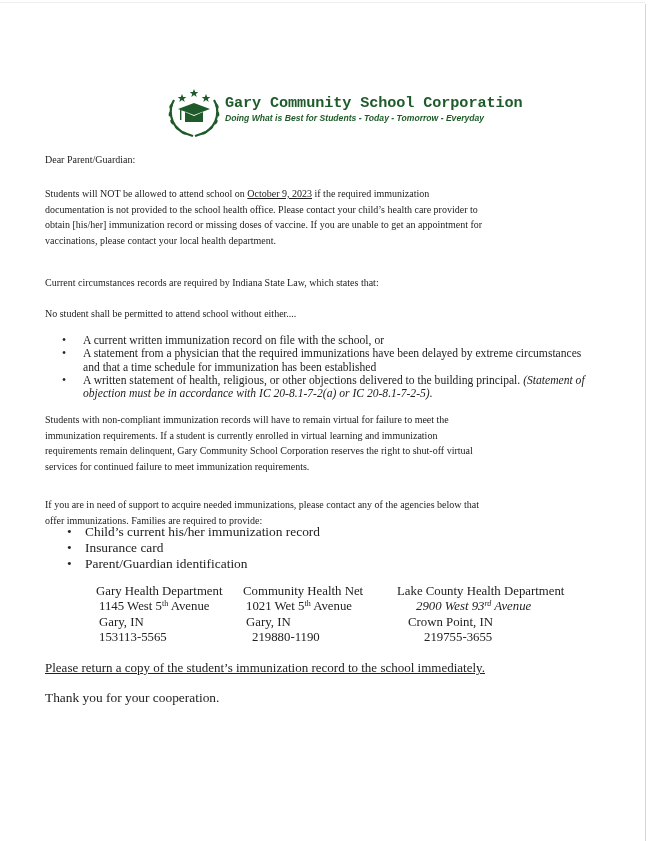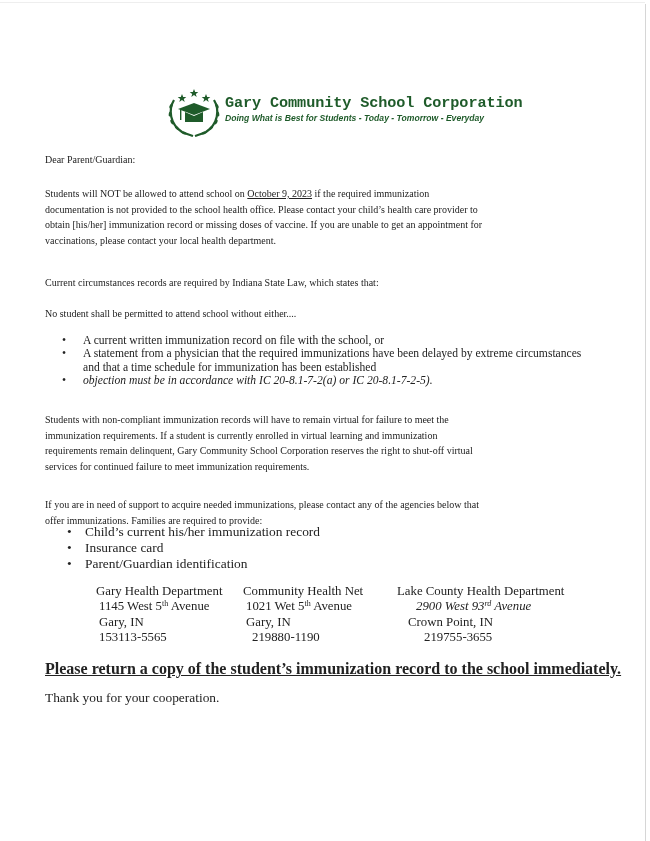--- a/index.html
+++ b/index.html
@@ -23,21 +23,21 @@
     .list-small li .bullet { position: absolute; left: 17px; top: 0; }
     .list-large { position: absolute; left: 45px; font-size: 13.4px; line-height: 16px; margin: 0; padding: 0; list-style: none; }
     .list-large li { position: relative; padding-left: 40px; white-space: nowrap; }
     .list-large li .bullet { position: absolute; left: 22px; top: 0; }
     .italic { font-style: italic; }
 
     .agency { position: absolute; font-size: 12.8px; line-height: 15.4px; white-space: nowrap; }
     .agency div { white-space: nowrap; }
     sup { font-size: 8px; line-height: 0; vertical-align: 4px; }
 
-    .notice { position: absolute; left: 45px; top: 660px; font-size: 16px; font-weight: bold; text-decoration: underline; white-space: nowrap; }
+    .notice { position: absolute; left: 45px; top: 660px; font-size: 13px; font-weight: normal; text-decoration: underline; white-space: nowrap; }
     .closing { position: absolute; left: 45px; top: 690px; font-size: 13.4px; white-space: nowrap; }
   </style>
 </head>
 <body>
 
 <div class="top-edge"></div>
 <div class="page-edge"></div>
 
 <div class="letterhead">
   <svg class="logo" viewBox="0 0 56 56">
@@ -92,20 +92,21 @@
     <span class="bullet">•</span>
     <span>A current written immunization record on file with the school, or</span>
   </li>
   <li>
     <span class="bullet">•</span>
     <div>A statement from a physician that the required immunizations have been delayed by extreme circumstances</div>
     <div>and that a time schedule for immunization has been established</div>
   </li>
   <li>
     <span class="bullet">•</span>
+    <div><span>A written statement of health, religious, or other objections delivered to the building principal. </span><span class="italic">(Statement of</span></div>
     <div class="italic">objection must be in accordance with IC 20-8.1-7-2(a) or IC 20-8.1-7-2-5).</div>
   </li>
 </ul>
 
 <div class="text" style="top:412px;">
   <div>Students with non-compliant immunization records will have to remain virtual for failure to meet the</div>
   <div>immunization requirements. If a student is currently enrolled in virtual learning and immunization</div>
   <div>requirements remain delinquent, Gary Community School Corporation reserves the right to shut-off virtual</div>
   <div>services for continued failure to meet immunization requirements.</div>
 </div>

